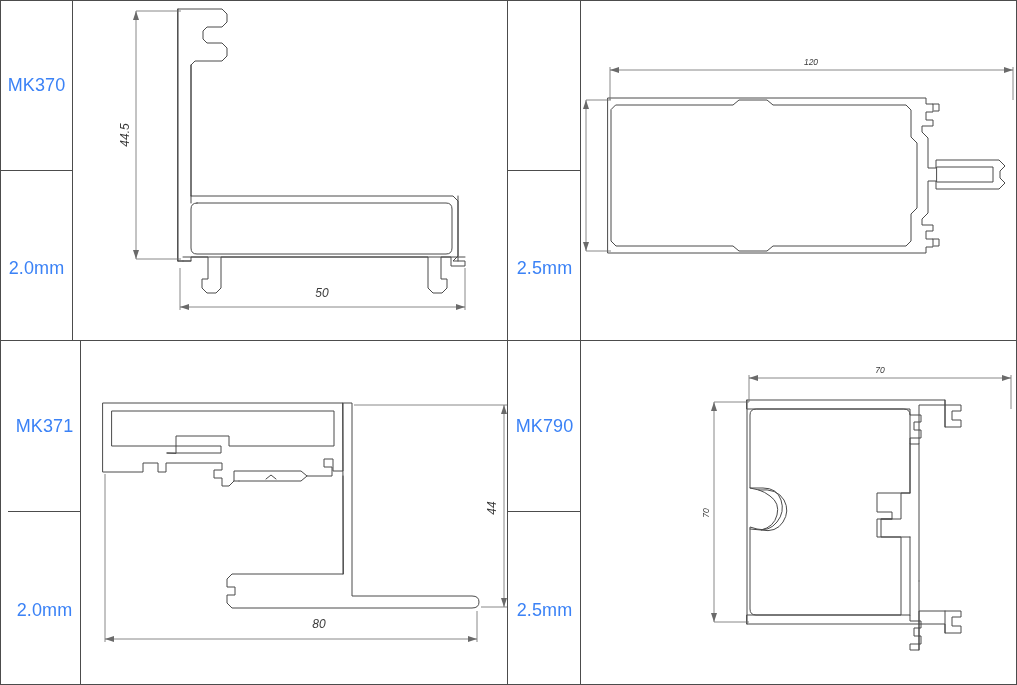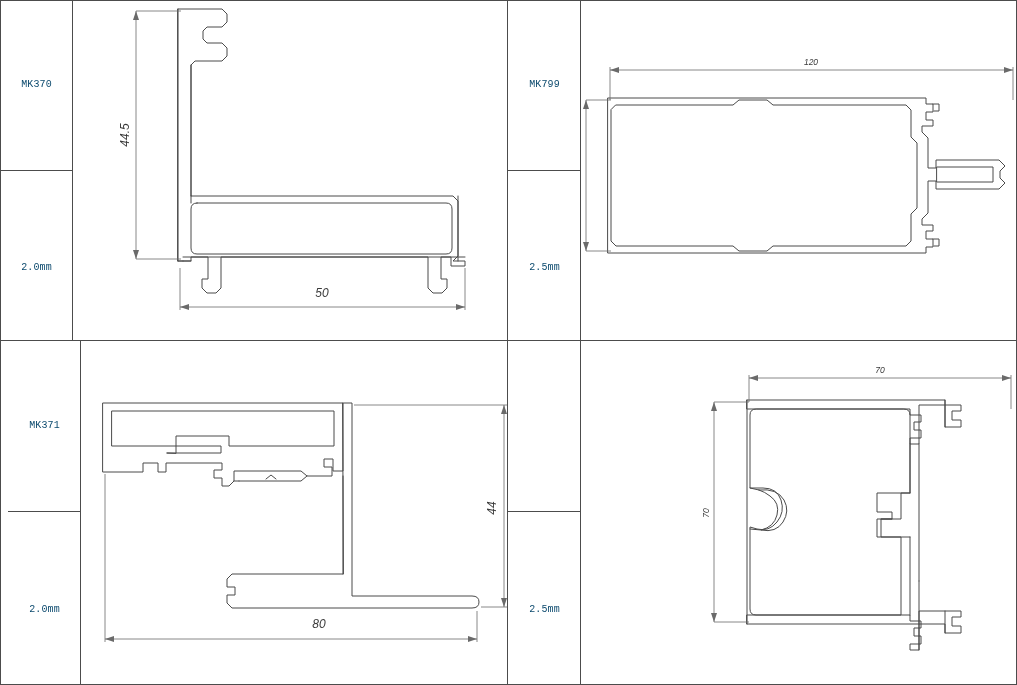--- a/index.html
+++ b/index.html
@@ -36,26 +36,25 @@
   .label-cell{
     position:absolute;
     left:0;
     width:73px;
     display:flex;
     align-items:center;
     justify-content:center;
     box-sizing:border-box;
   }
   .label-cell span{
-    font-size:10px;
-    color:#0c4a6e;
+    font-size:18px;
+    color:#3b82f6;
     letter-spacing:.1px;
     line-height:1;
     white-space:nowrap;
-    font-family:Liberation Mono, monospace;
   }
   .cell-top{top:0;height:170px;}
   .cell-bot{top:170px;bottom:0;margin-top:24px;}
 
   .draw-area{
     position:absolute;
     left:73px;top:0;right:0;bottom:0;font-style:italic;
   }
   .draw-area svg{display:block;width:100%;height:100%;}
 
@@ -172,23 +171,20 @@
         <line class="dim-ext" x1="392" y1="268" x2="392" y2="310"></line>
         <text class="dimtext" x="249" y="294">50</text>
       </svg>
     </div>
   </div>
 
   <div class="quad q-tr">
     <div class="label-col">
       <div class="grid-line vline" style="left:72px;top:0;height:341px;"></div>
       <div class="grid-line hline" style="left:0;top:170px;width:73px;"></div>
-      <div class="label-cell cell-top">
-        <span>MK799</span>
-      </div>
       <div class="label-cell cell-bot">
         <span>2.5mm</span>
       </div>
     </div>
 
     <div class="draw-area">
       <svg viewBox="0 0 436 341" preserveAspectRatio="xMidYMid meet">
 
         <path class="profile" d="
           M 27 98
@@ -370,20 +366,23 @@
         <line class="dim-ext" x1="396" y1="270" x2="396" y2="301"></line>
         <text class="dimtext" x="238" y="284">80</text>
       </svg>
     </div>
   </div>
 
   <div class="quad q-br">
     <div class="label-col">
       <div class="grid-line vline" style="left:72px;top:0;height:344px;"></div>
       <div class="grid-line hline" style="left:0;top:170px;width:73px;"></div>
+      <div class="label-cell cell-top">
+        <span>MK790</span>
+      </div>
       <div class="label-cell cell-bot">
         <span>2.5mm</span>
       </div>
     </div>
 
     <div class="draw-area">
       <svg viewBox="0 0 436 344" preserveAspectRatio="xMidYMid meet">
 
         <path class="profile" d="
           M 166 68

